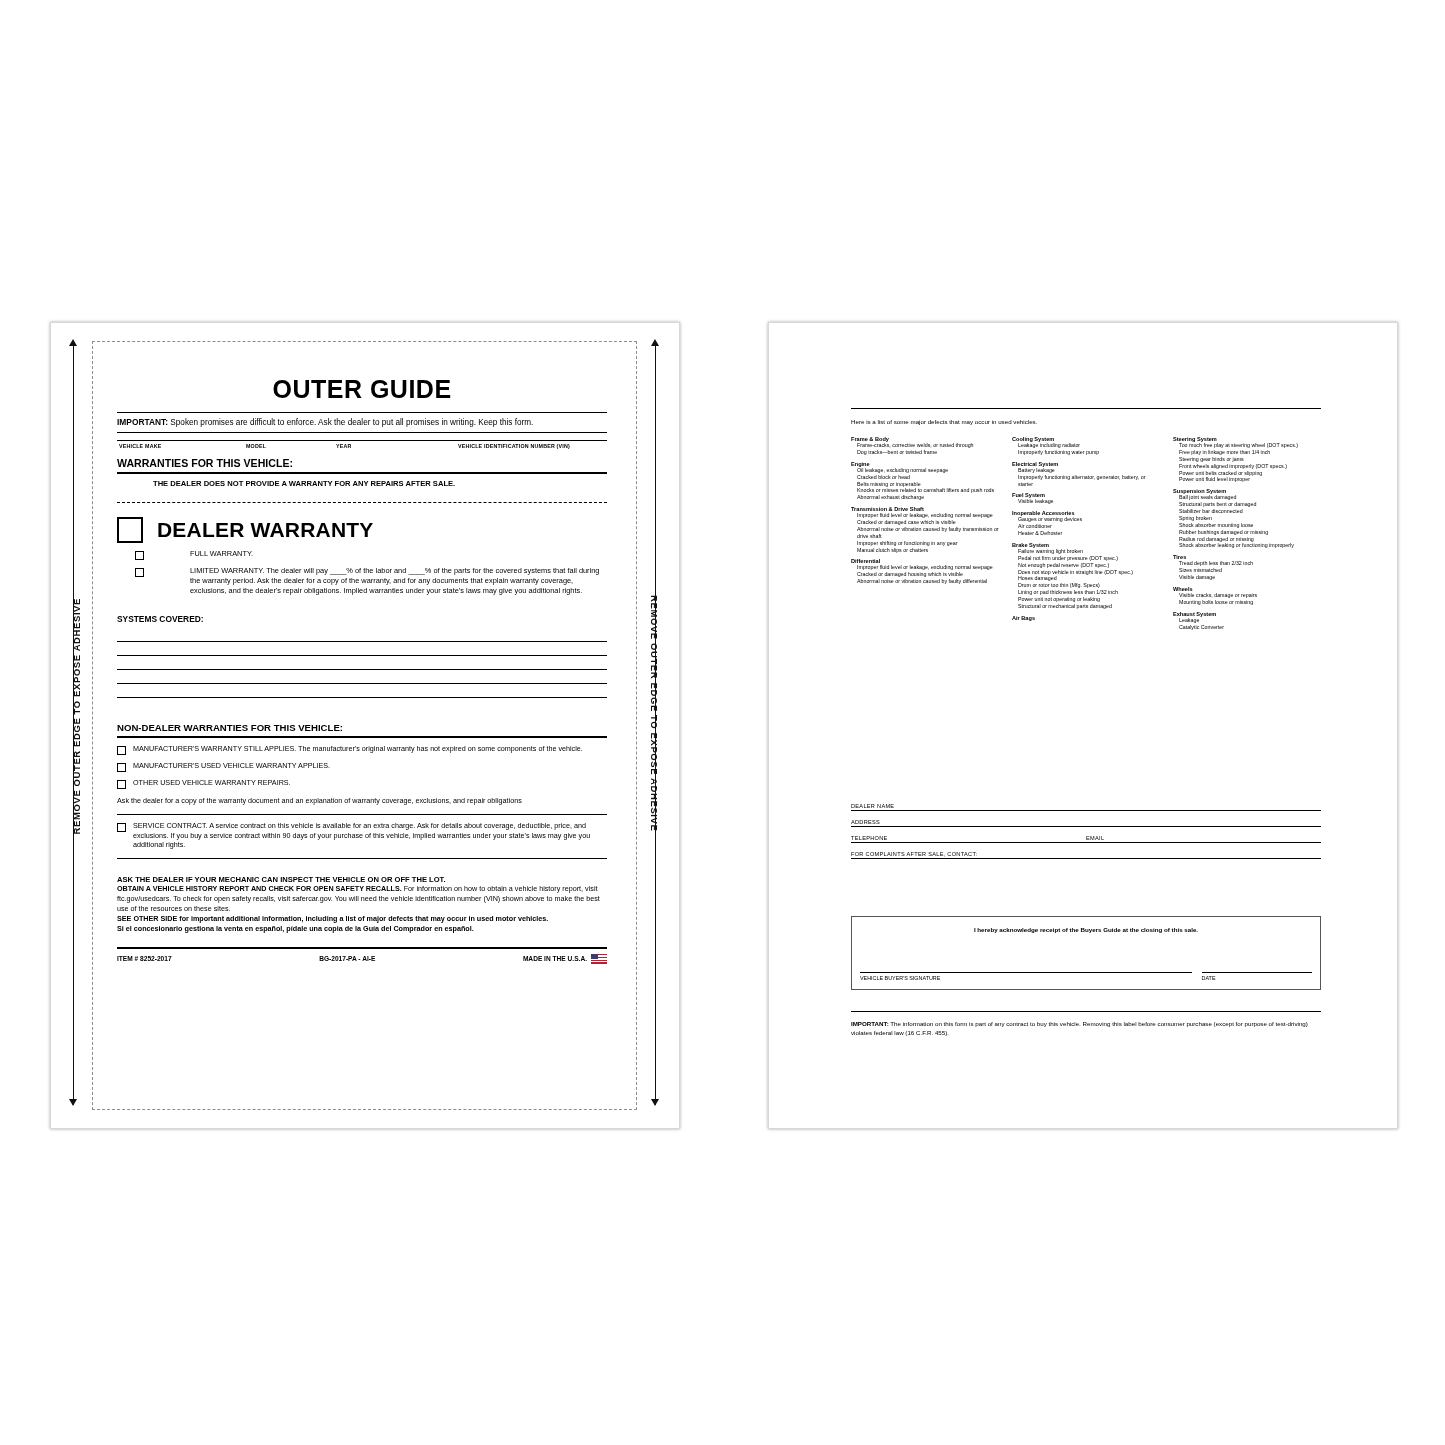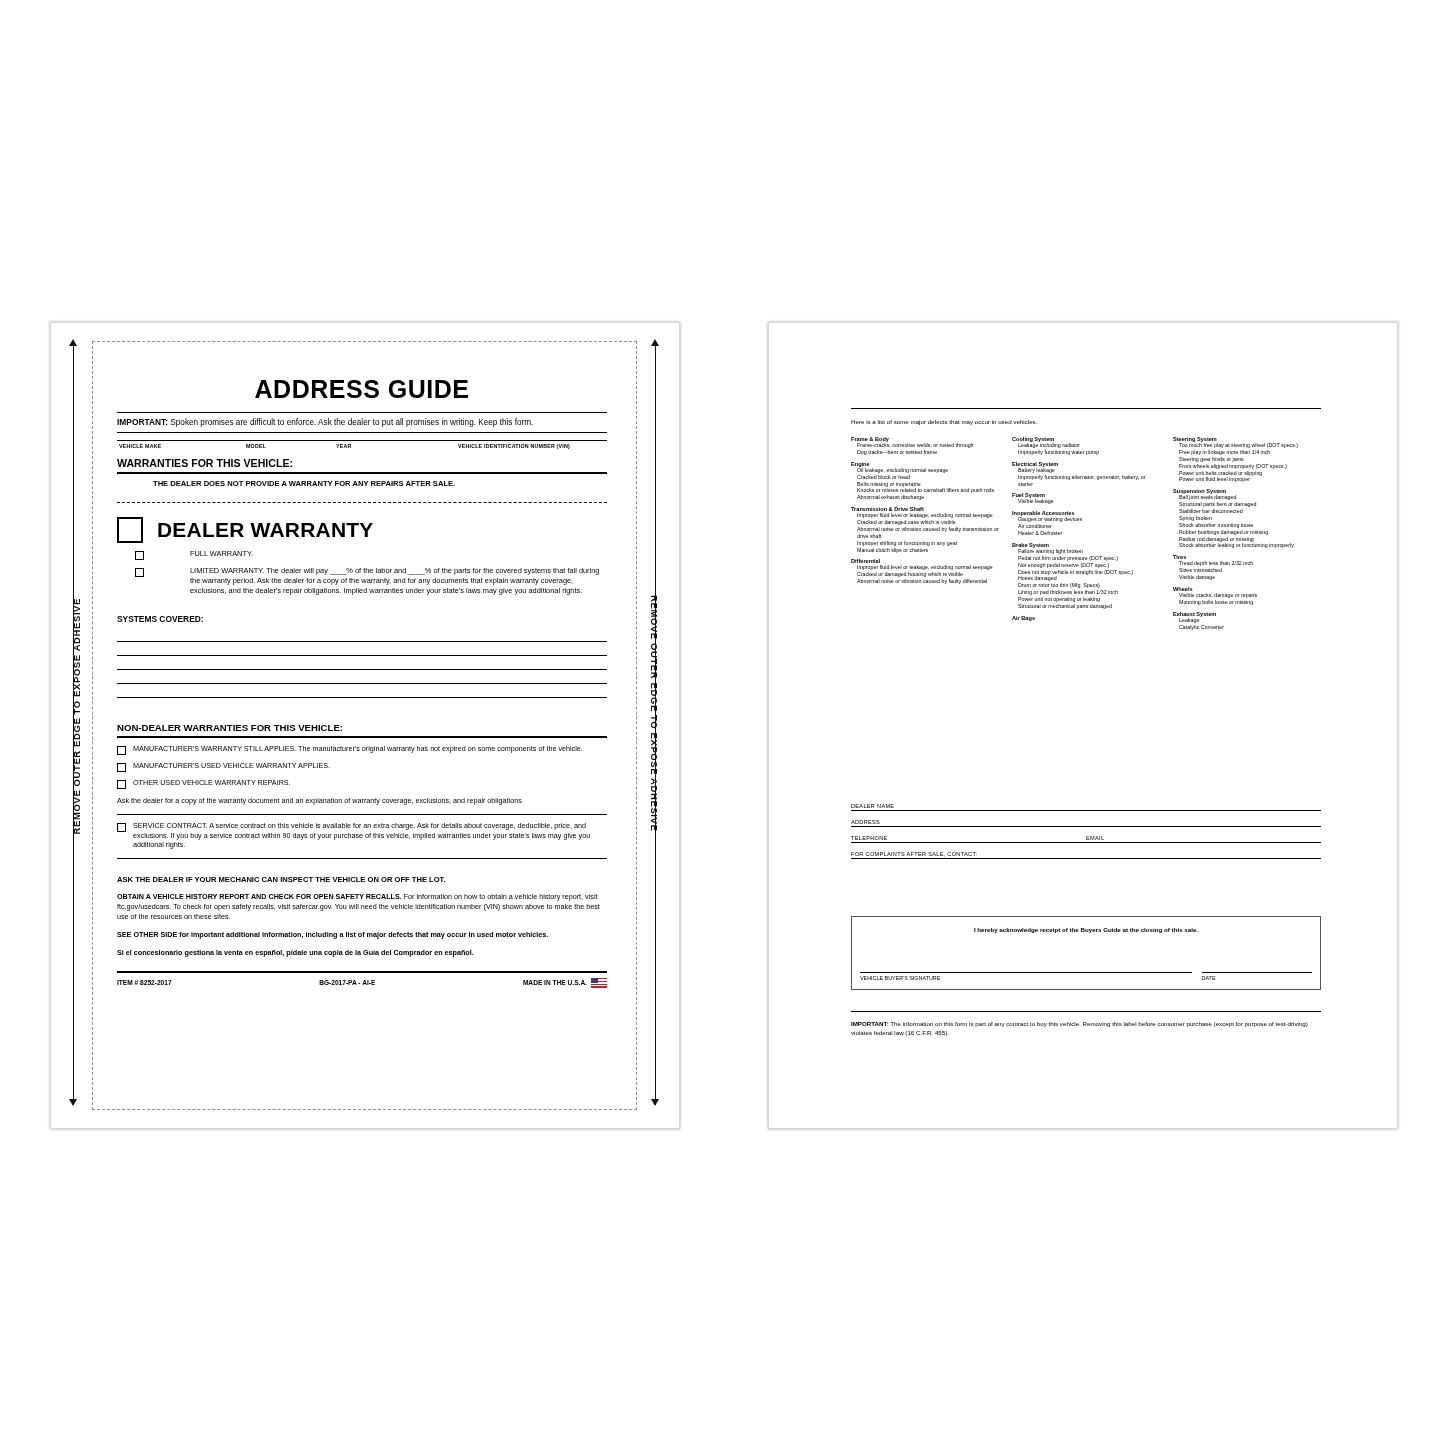--- a/index.html
+++ b/index.html
@@ -47,21 +47,21 @@
   .col-head{font-size:8.4px;font-weight:bold;margin-bottom:4px;}
   .wline{border-bottom:1px solid #000;height:13px;}
 
   .sec-head2{font-size:9.6px;font-weight:bold;padding:10px 0 3px;border-bottom:2px solid #000;margin-top:14px;}
 
   .nd-row{display:flex;gap:7px;margin-top:6px;}
   .nd-text{font-size:7.2px;line-height:1.35;}
   .para{font-size:7.2px;line-height:1.35;margin-top:7px;}
   .hr-blk{border-top:1px solid #000;margin-top:8px;}
   .bold-line{font-size:7.6px;font-weight:bold;margin-top:16px;}
-  .mix{font-size:7.2px;line-height:1.4;margin-top:8px;}
+  .mix{font-size:7.2px;line-height:1.4;}
   .mix b{font-weight:bold;}
   .foot-rule{border-top:2px solid #000;margin-top:12px;}
   .footer{display:flex;justify-content:space-between;align-items:center;font-size:6.6px;font-weight:bold;padding-top:5px;}
   .flag{display:inline-block;width:16px;height:10px;margin-left:4px;vertical-align:middle;
     background:linear-gradient(#b22234 0 14%,#fff 14% 28%,#b22234 28% 42%,#fff 42% 56%,#b22234 56% 70%,#fff 70% 84%,#b22234 84% 100%);position:relative;}
   .flag:after{content:"";position:absolute;left:0;top:0;width:7px;height:55%;background:#3c3b6e;}
 
   
   .page-back{position:absolute;left:768px;top:322px;width:628px;height:805px;background:#fff;
     box-shadow:0 0 3px rgba(0,0,0,.35);border:1px solid #d8d8d8;}
@@ -105,21 +105,21 @@
 
     <div class="arrow-line" style="left:604px;top:22px;height:760px;"></div>
     <div class="arrow-cap" style="left:600px;top:16px;border-left:4px solid transparent;border-right:4px solid transparent;border-bottom:7px solid #111;"></div>
     <div class="arrow-cap" style="left:600px;top:776px;border-left:4px solid transparent;border-right:4px solid transparent;border-top:7px solid #111;"></div>
 
     <div class="side-note side-left">REMOVE OUTER EDGE TO EXPOSE ADHESIVE</div>
     <div class="side-note side-right">REMOVE OUTER EDGE TO EXPOSE ADHESIVE</div>
 
     <div class="content">
 
-      <div class="title">ADDRESS GUIDE</div>
+      <div class="title">OUTER GUIDE</div>
       <div class="rule"></div>
 
       <div class="important-line">
         <b>IMPORTANT:</b>
         <span>Spoken promises are difficult to enforce. Ask the dealer to put all promises in writing. Keep this form.</span>
       </div>
 
       <div class="rule"></div>
 
       <div class="field-row">

